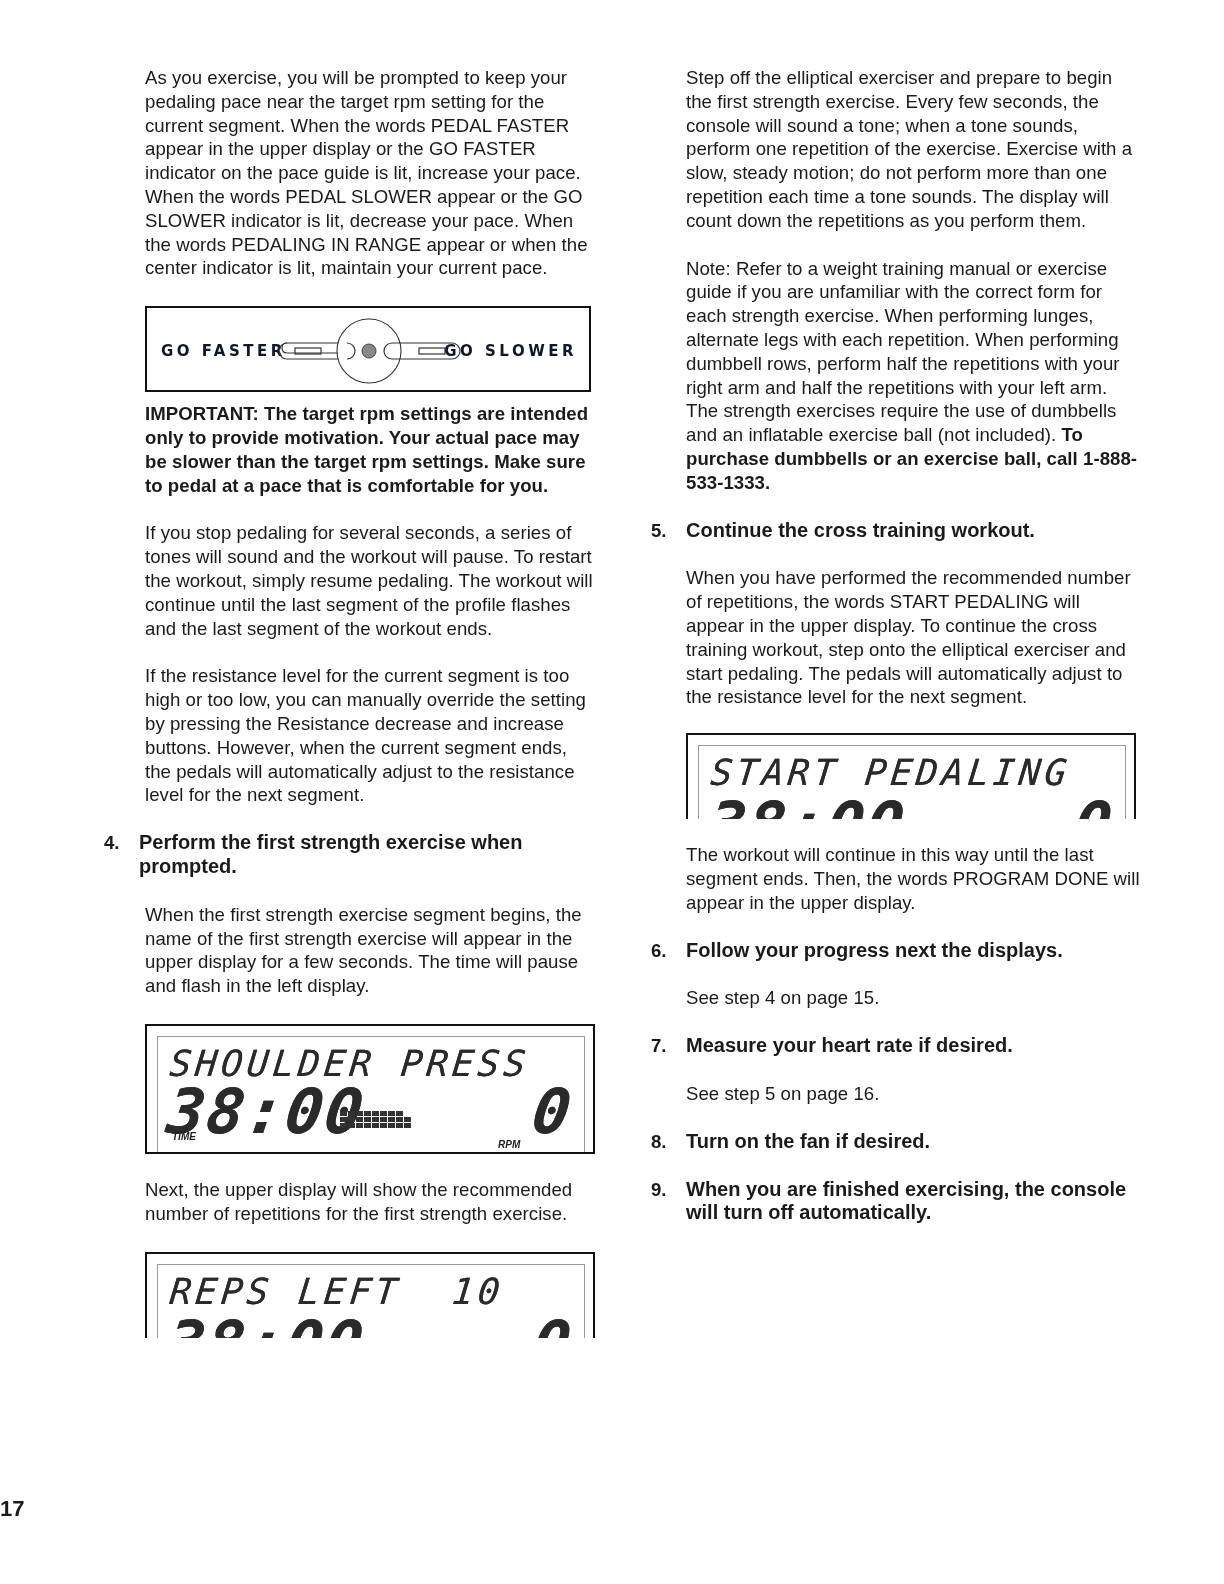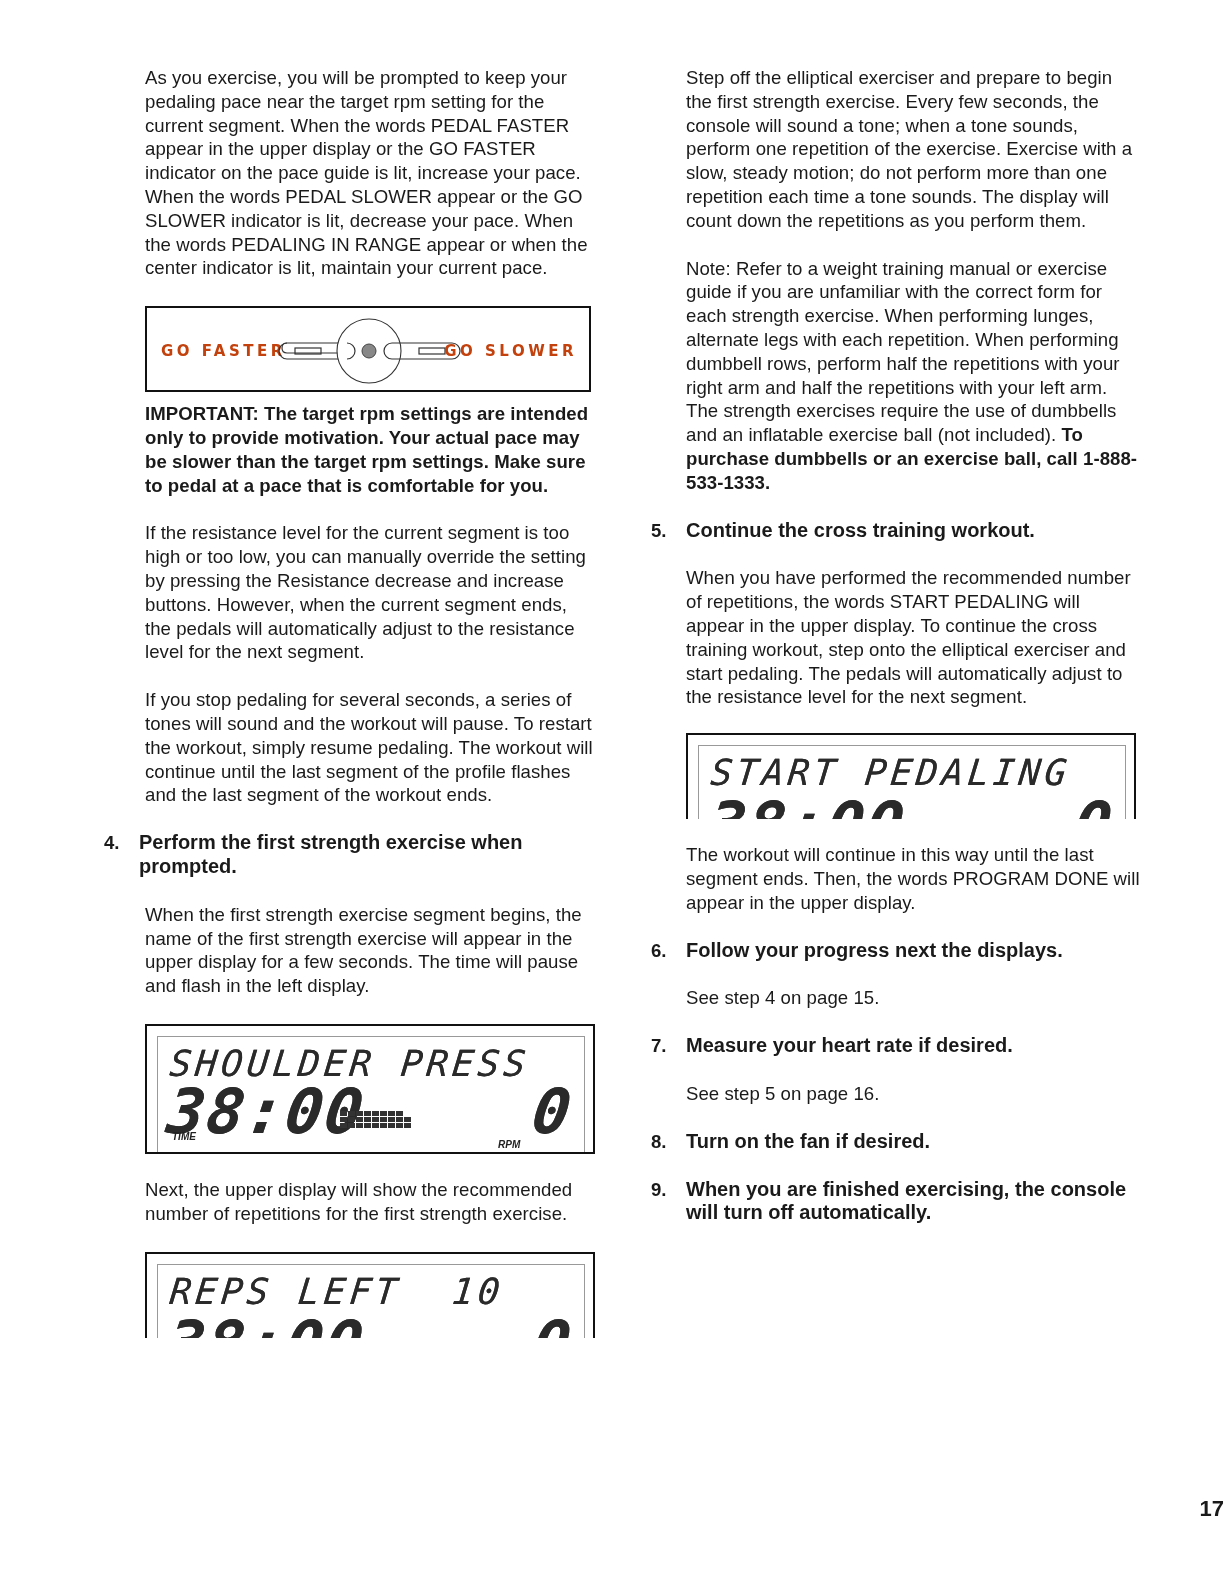--- a/index.html
+++ b/index.html
@@ -20,21 +20,21 @@
     .left-step { margin-left: -41px; }
     .indent { padding-left: 35px; }
 
     
     .pace-box {
       border: 2px solid #111; height: 86px; position: relative; margin-top: 26px;
       width: 446px; box-sizing: border-box;
     }
     .pace-label {
       position: absolute; top: 34px; font-family: "DejaVu Sans", sans-serif;
-      font-weight: bold; font-size: 15px; letter-spacing: 3.5px; color: #c2410c;
+      font-weight: bold; font-size: 15px; letter-spacing: 3.5px; color: #0f172a;
     }
     .pace-faster { left: 14px; }
     .pace-slower { right: 12px; }
     .pace-svg { position: absolute; left: 0; top: 0; }
 
     
     .lcd {
       border: 2px solid #111; position: relative; box-sizing: border-box; overflow: hidden;
     }
     .lcd-inner {
@@ -47,21 +47,21 @@
       text-shadow: 0 0 0.5px #444;
     }
     .seg-top { left: 12px; top: 6px; font-size: 36px; letter-spacing: 4px; font-weight: normal; transform: skewX(-6deg); }
     .seg-big { left: 10px; font-size: 62px; font-weight: bold; letter-spacing: 2px; transform: skewX(-8deg); color: #2a2a2a; }
     .seg-rpm { font-size: 62px; font-weight: bold; transform: skewX(-8deg); }
     .lcd-label { position: absolute; font-size: 10px; font-weight: bold; font-style: italic; color: #222; }
     .bars { position: absolute; display: grid; gap: 1px; }
     .bar-cell { width: 7px; height: 5px; background: #333; }
 
     .page-number {
-      position: absolute; top: 1496px; left: 0; width: 1224px; text-align: right;
+      position: absolute; top: 1496px; left: 0; width: 1224px; text-align: left;
       font-weight: bold; font-size: 22px;
     }
   </style>
 </head>
 <body>
 
 <div class="col col-left">
   <p class="body-text">As you exercise, you will be prompted to keep your pedaling pace near the target rpm setting for the current segment. When the words PEDAL FASTER appear in the upper display or the GO FASTER indicator on the pace guide is lit, increase your pace. When the words PEDAL SLOWER appear or the GO SLOWER indicator is lit, decrease your pace. When the words PEDALING IN RANGE appear or when the center indicator is lit, maintain your current pace.</p>
 
   <div class="pace-box">
@@ -82,22 +82,22 @@
       <g>
         <path d="M245 35 L305 35 M245 51 L305 51" fill="none" stroke="#333" stroke-width="1.2"></path>
         <path d="M305 35 A8 8 0 0 1 305 51" fill="none" stroke="#333" stroke-width="1.2"></path>
         <rect x="272" y="40" width="26" height="6" fill="none" stroke="#333" stroke-width="1.2"></rect>
       </g>
     </svg>
     <span class="pace-label pace-slower">GO SLOWER</span>
   </div>
 
   <p class="important">IMPORTANT: The target rpm settings are intended only to provide motivation. Your actual pace may be slower than the target rpm settings. Make sure to pedal at a pace that is comfortable for you.</p>
+  <p class="body-text">If you stop pedaling for several seconds, a series of tones will sound and the workout will pause. To restart the workout, simply resume pedaling. The workout will continue until the last segment of the profile flashes and the last segment of the workout ends.</p>
   <p class="body-text">If the resistance level for the current segment is too high or too low, you can manually override the setting by pressing the Resistance decrease and increase buttons. However, when the current segment ends, the pedals will automatically adjust to the resistance level for the next segment.</p>
-  <p class="body-text">If you stop pedaling for several seconds, a series of tones will sound and the workout will pause. To restart the workout, simply resume pedaling. The workout will continue until the last segment of the profile flashes and the last segment of the workout ends.</p>
 
   <div class="step left-step">
     <span class="step-num">4.</span>
     <span class="step-title">Perform the first strength exercise when prompted.</span>
   </div>
   <p class="body-text">When the first strength exercise segment begins, the name of the first strength exercise will appear in the upper display for a few seconds. The time will pause and flash in the left display.</p>
 
   <div class="lcd" style="height:130px; width:450px; margin-top:26px; margin-bottom:24px;">
     <div class="lcd-inner">
       <span class="seg seg-top">SHOULDER PRESS</span>

